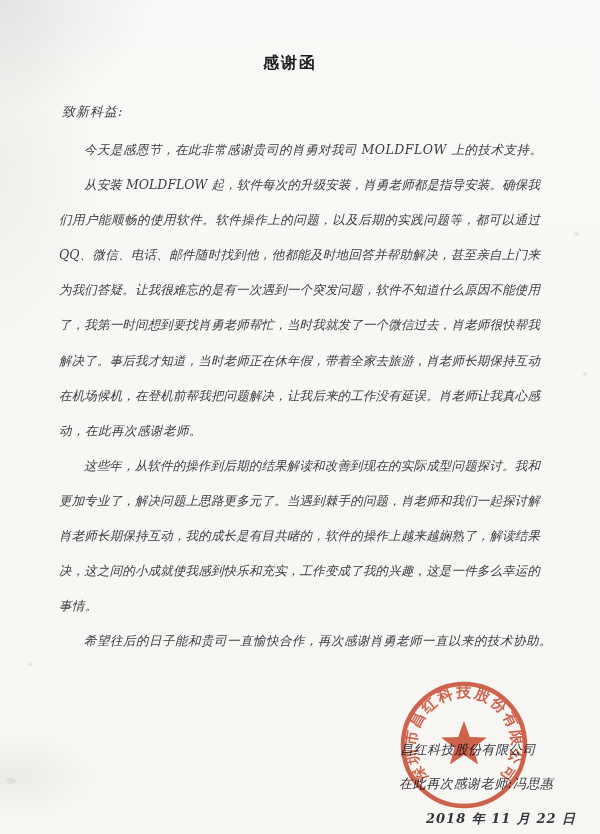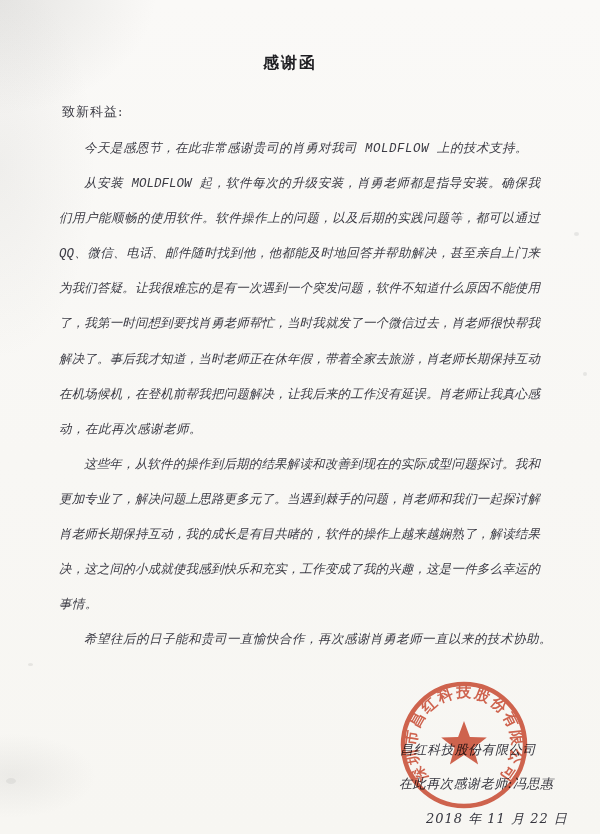--- a/index.html
+++ b/index.html
@@ -13,33 +13,33 @@
     font-family:"DejaVu Serif","Liberation Serif",serif;
     color:#3b3b44;
   }
   .title {
     position:absolute; top:53px; left:0; width:580px; text-align:center;
     font-family:Liberation Sans, sans-serif;
     font-weight:bold; font-size:16px; letter-spacing:2px; color:#1e1e22;
   }
   .salutation {
     position:absolute; top:103px; left:62px;
-    font-size:13px; letter-spacing:1px;
+    font-size:13px; font-style:italic; letter-spacing:1px;
   }
-  .body-lines { position:absolute; top:132px; left:59px; width:481px;font-family:Liberation Mono, monospace; }
+  .body-lines { position:absolute; top:132px; left:59px; width:481px; }
   .line {
     height:35.1px; line-height:35.1px; font-size:12.5px; font-style:italic;
     letter-spacing:0.5px; white-space:nowrap;
   }
   .line.justify { white-space:normal; text-align:justify; text-align-last:justify; letter-spacing:0; }
   .line.indent { text-indent:25px; }
   .sig { position:absolute; font-size:13px; font-style:italic; letter-spacing:0.6px; color:#35353e;margin-top:32px; }
   .sig.company  { top:709px; left:400px; }
   .sig.engineer { top:743px; left:399px; }
-  .sig.date     { top:778px; left:426px; letter-spacing:1px; }
+  .sig.date     { top:778px; left:426px; letter-spacing:1px;font-weight:bold; }
   .seal {
     position:absolute; top:660px; left:379px; width:170px; height:170px;
     mix-blend-mode:multiply; opacity:0.78;
   }
   .seal svg { display:block; }
   .seal-arc-text {
     font-family:"DejaVu Sans","Liberation Sans",sans-serif;
     font-size:15px; font-weight:bold; letter-spacing:2.2px;
   }
   .speck { position:absolute; border-radius:50%; background:rgba(120,120,118,0.14); }

